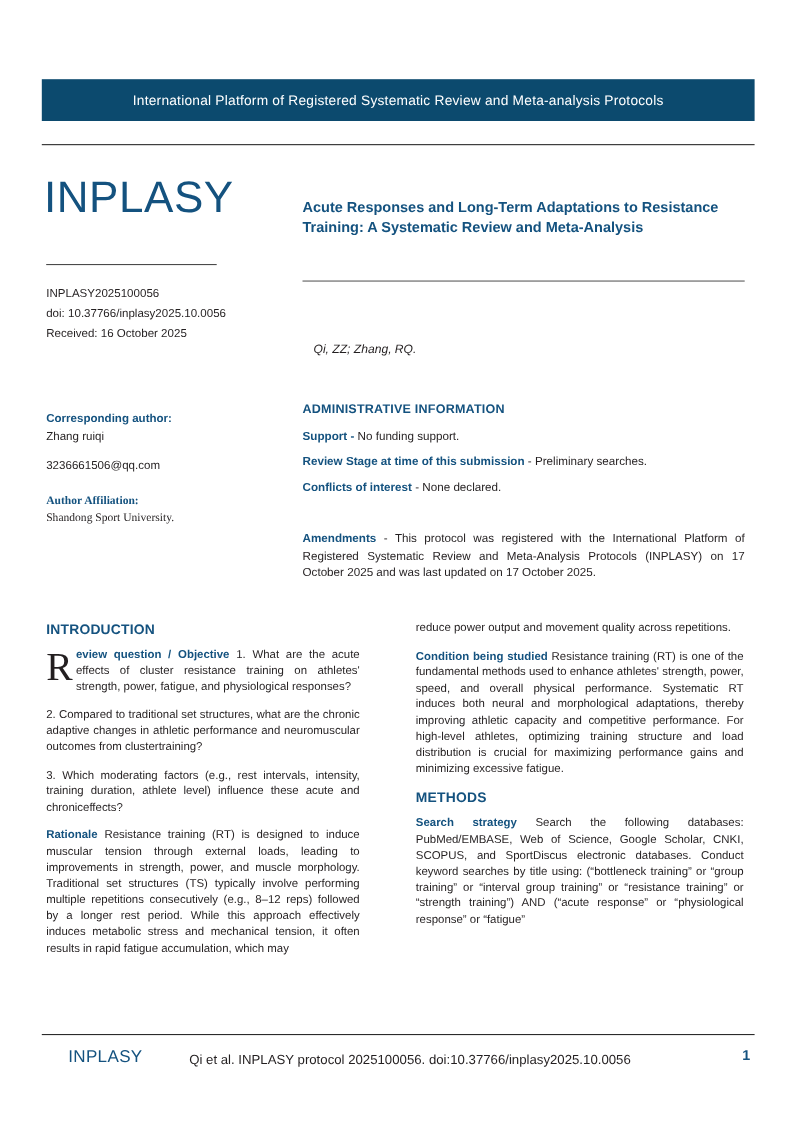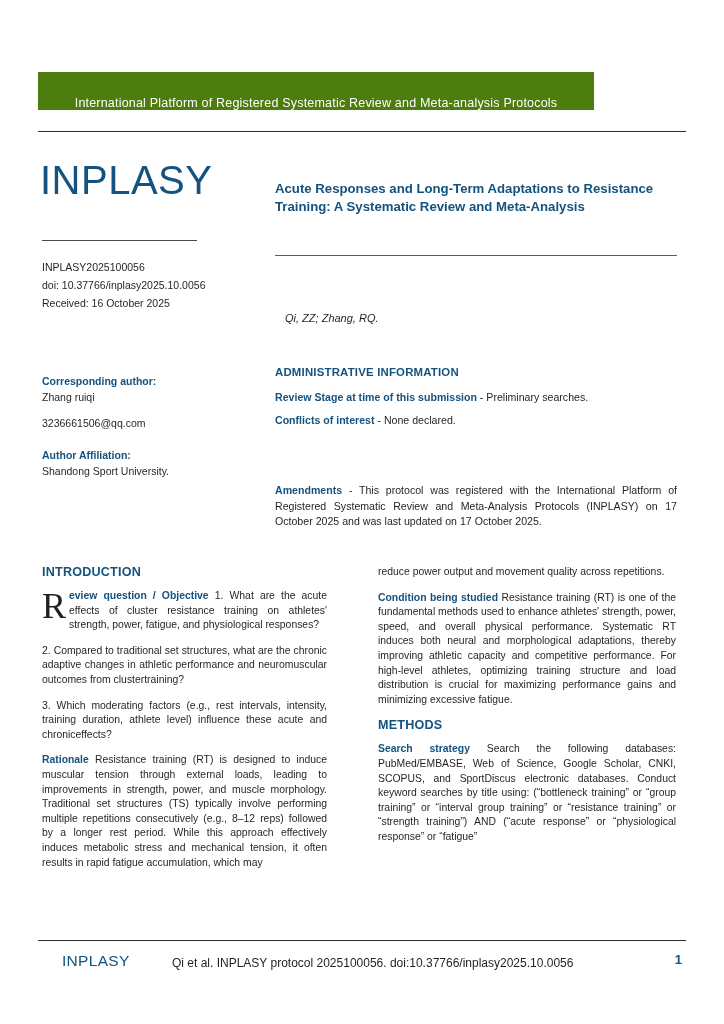--- a/index.html
+++ b/index.html
@@ -20,25 +20,25 @@
     position: absolute;
     inset: 0;
     background: #ffffff;
   }
 
   
   .banner {
     position: absolute;
     left: 38px;
     top: 72px;
-    width: 556px;
+    width: 648px;
     height: 38px;
-    background: #4d7c0f;
+    background: #0c4a6e;
     display: flex;
-    align-items: flex-end;
+    align-items: center;
     justify-content: center;
   }
   .banner-text {
     color: #ffffff;
     font-size: 12.5px;
     letter-spacing: .2px;
     white-space: nowrap;
   }
 
   .rule-top {
@@ -96,20 +96,21 @@
   }
   .corr-email { margin-top: 11px; }
 
   .affil-block {
     position: absolute;
     left: 42px;
     top: 448px;
     width: 215px;
     font-size: 10.5px;
     line-height: 15.5px;
+    font-family: Liberation Serif, serif;
   }
   .affil-label {
     color: #14527f;
     font-weight: bold;
   }
 
   
   .title {
     position: absolute;
     left: 275px;
@@ -284,20 +285,23 @@
   </div>
 
   <div class="title">Acute Responses and Long-Term Adaptations to Resistance Training: A Systematic Review and Meta-Analysis</div>
   <div class="title-rule"></div>
   <div class="authors">Qi, ZZ; Zhang, RQ.</div>
 
   <div class="admin-head">ADMINISTRATIVE INFORMATION</div>
 
   <div class="admin-list">
     <div class="row">
+      <b>Support -</b><span> No funding support.</span>
+    </div>
+    <div class="row">
       <b>Review Stage at time of this submission</b><span> - Preliminary searches.</span>
     </div>
     <div class="row">
       <b>Conflicts of interest</b><span> - None declared.</span>
     </div>
   </div>
 
   <div class="admin-amend">
     <b>Amendments</b><span> - This protocol was registered with the International Platform of Registered Systematic Review and Meta-Analysis Protocols (INPLASY) on 17 October 2025 and was last updated on 17 October 2025.</span>
   </div>

